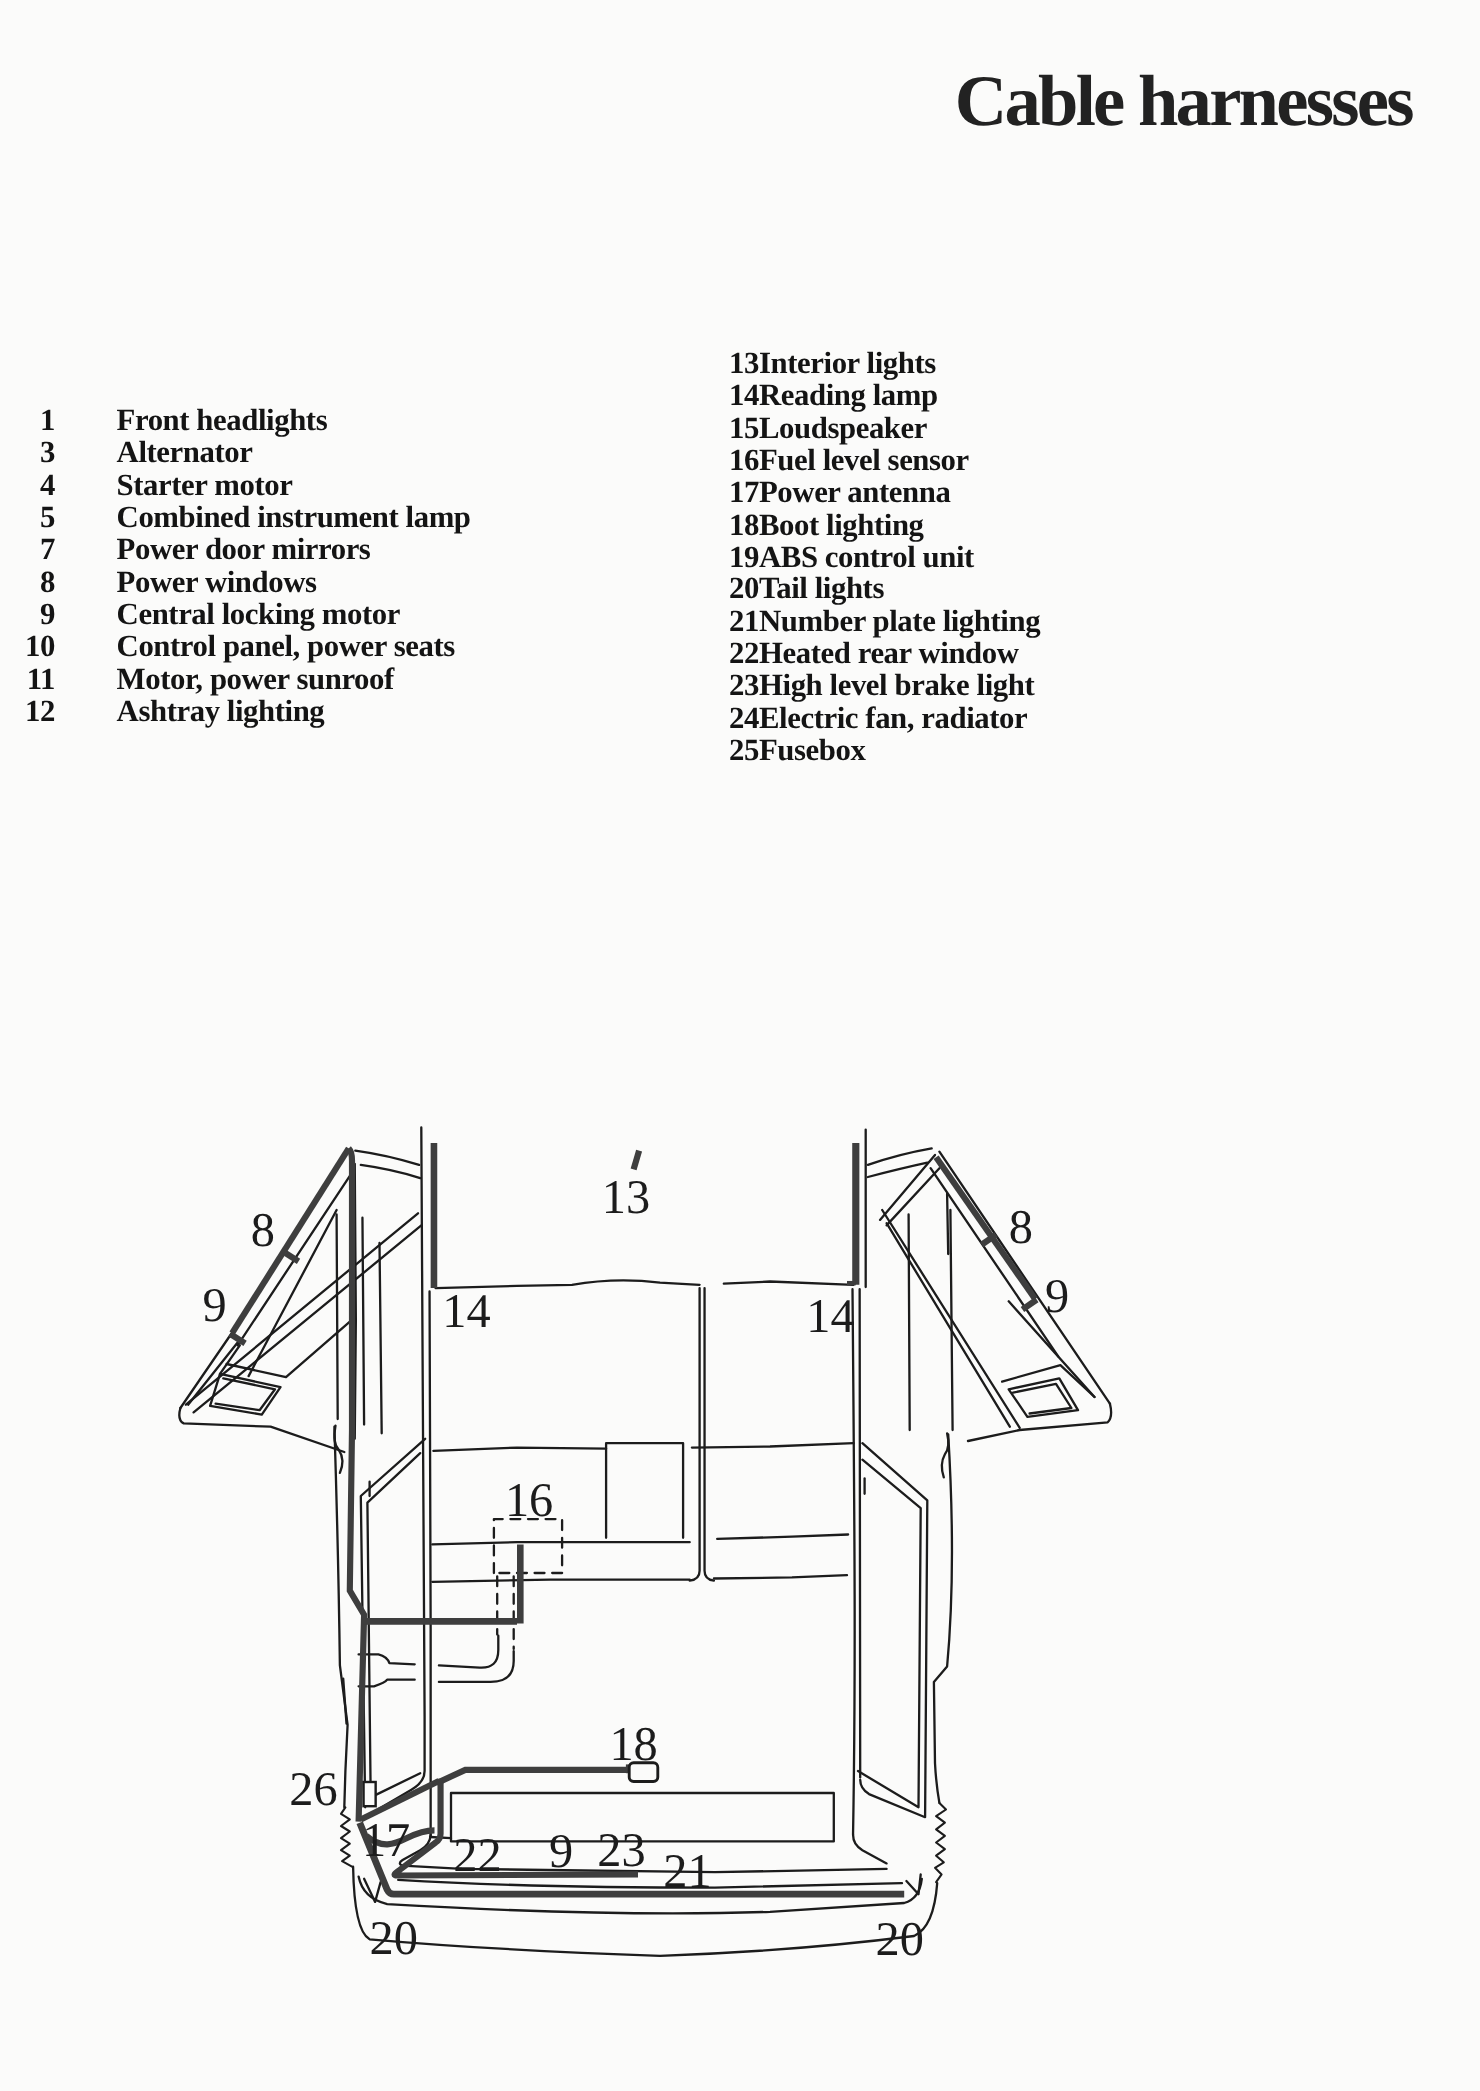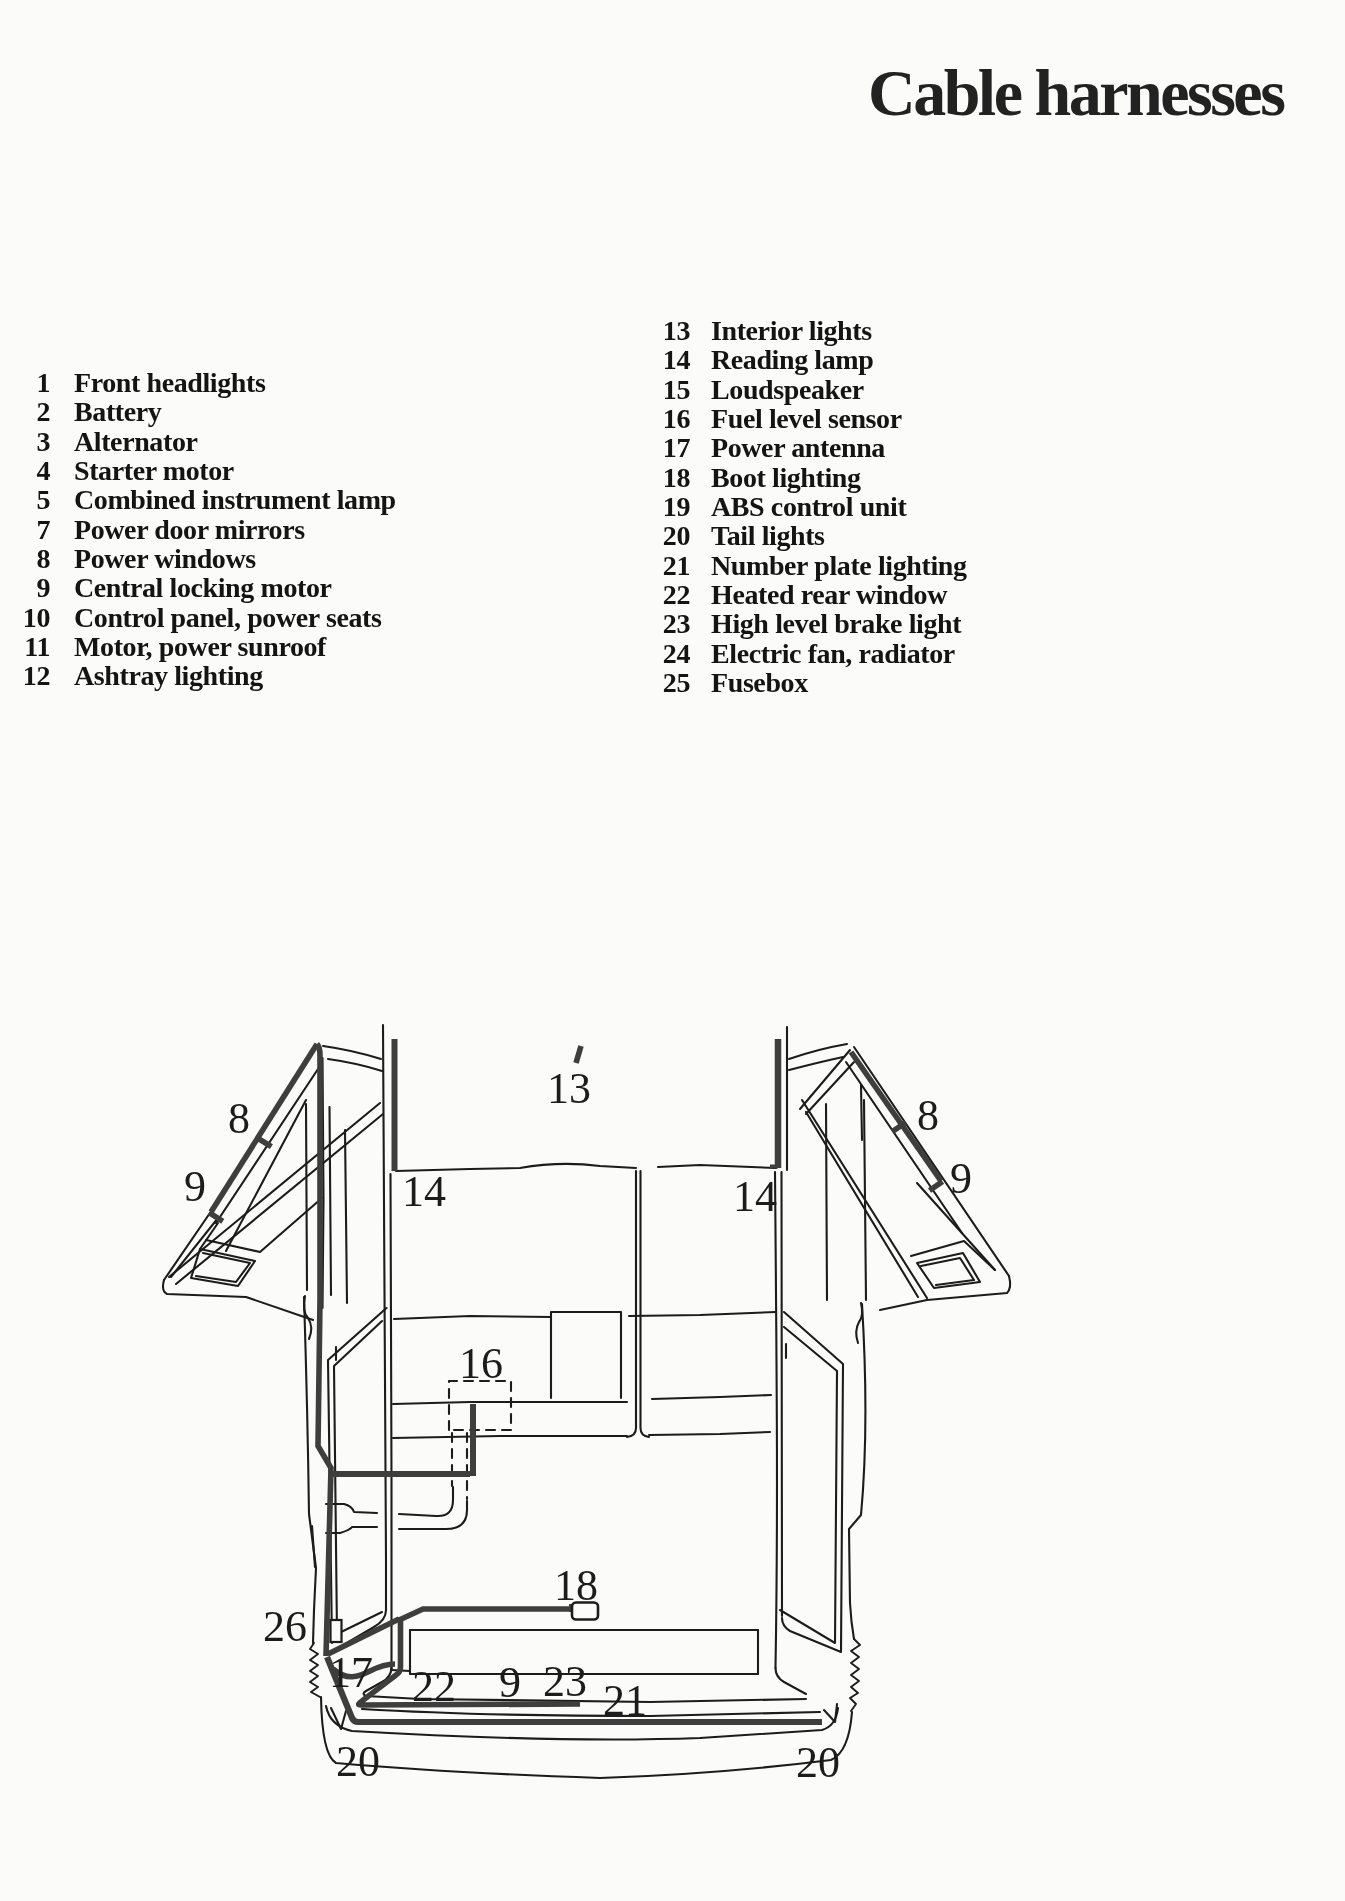--- a/index.html
+++ b/index.html
@@ -3,34 +3,33 @@
 <meta charset="utf-8">
 <style>
   html,body{margin:0;padding:0;}
   body{width:1345px;height:1901px;background:#fbfbfa;position:relative;overflow:hidden;
        font-family:"Liberation Serif", serif;color:#1b1b1b;}
   .title{position:absolute;left:868px;top:55px;font-weight:bold;font-size:66px;letter-spacing:-2.5px;white-space:nowrap;color:#222;font-family:Liberation Serif, serif;}
   .leg{position:absolute;font-weight:bold;font-size:28px;color:#141414;letter-spacing:-0.4px;}
   .lrow{height:29.35px;line-height:29.35px;white-space:nowrap;}
   .n{display:inline-block;text-align:right;}
   #legL .n{width:50px;}
-  #legL .t{margin-left:24px;}
+  #legL .t{margin-left:56px;}
   #legR .n{width:50px;}
-  #legR .t{margin-left:21px;}
+  #legR .t{}
   svg{position:absolute;left:0;top:0;}
   svg text{font-family:"Liberation Serif",serif;font-size:44px;fill:#1c1c1c;}
 </style>
 </head>
 <body>
 
 <div class="title">Cable harnesses</div>
 
 <div class="leg" id="legL" style="left:0px;top:368px;">
 <div class="lrow"><span class="n">1</span><span class="t">Front headlights</span></div>
-<div class="lrow"><span class="n">2</span><span class="t">Battery</span></div>
 <div class="lrow"><span class="n">3</span><span class="t">Alternator</span></div>
 <div class="lrow"><span class="n">4</span><span class="t">Starter motor</span></div>
 <div class="lrow"><span class="n">5</span><span class="t">Combined instrument lamp</span></div>
 <div class="lrow"><span class="n">7</span><span class="t">Power door mirrors</span></div>
 <div class="lrow"><span class="n">8</span><span class="t">Power windows</span></div>
 <div class="lrow"><span class="n">9</span><span class="t">Central locking motor</span></div>
 <div class="lrow"><span class="n">10</span><span class="t">Control panel, power seats</span></div>
 <div class="lrow"><span class="n">11</span><span class="t">Motor, power sunroof</span></div>
 <div class="lrow"><span class="n">12</span><span class="t">Ashtray lighting</span></div>
 </div>

